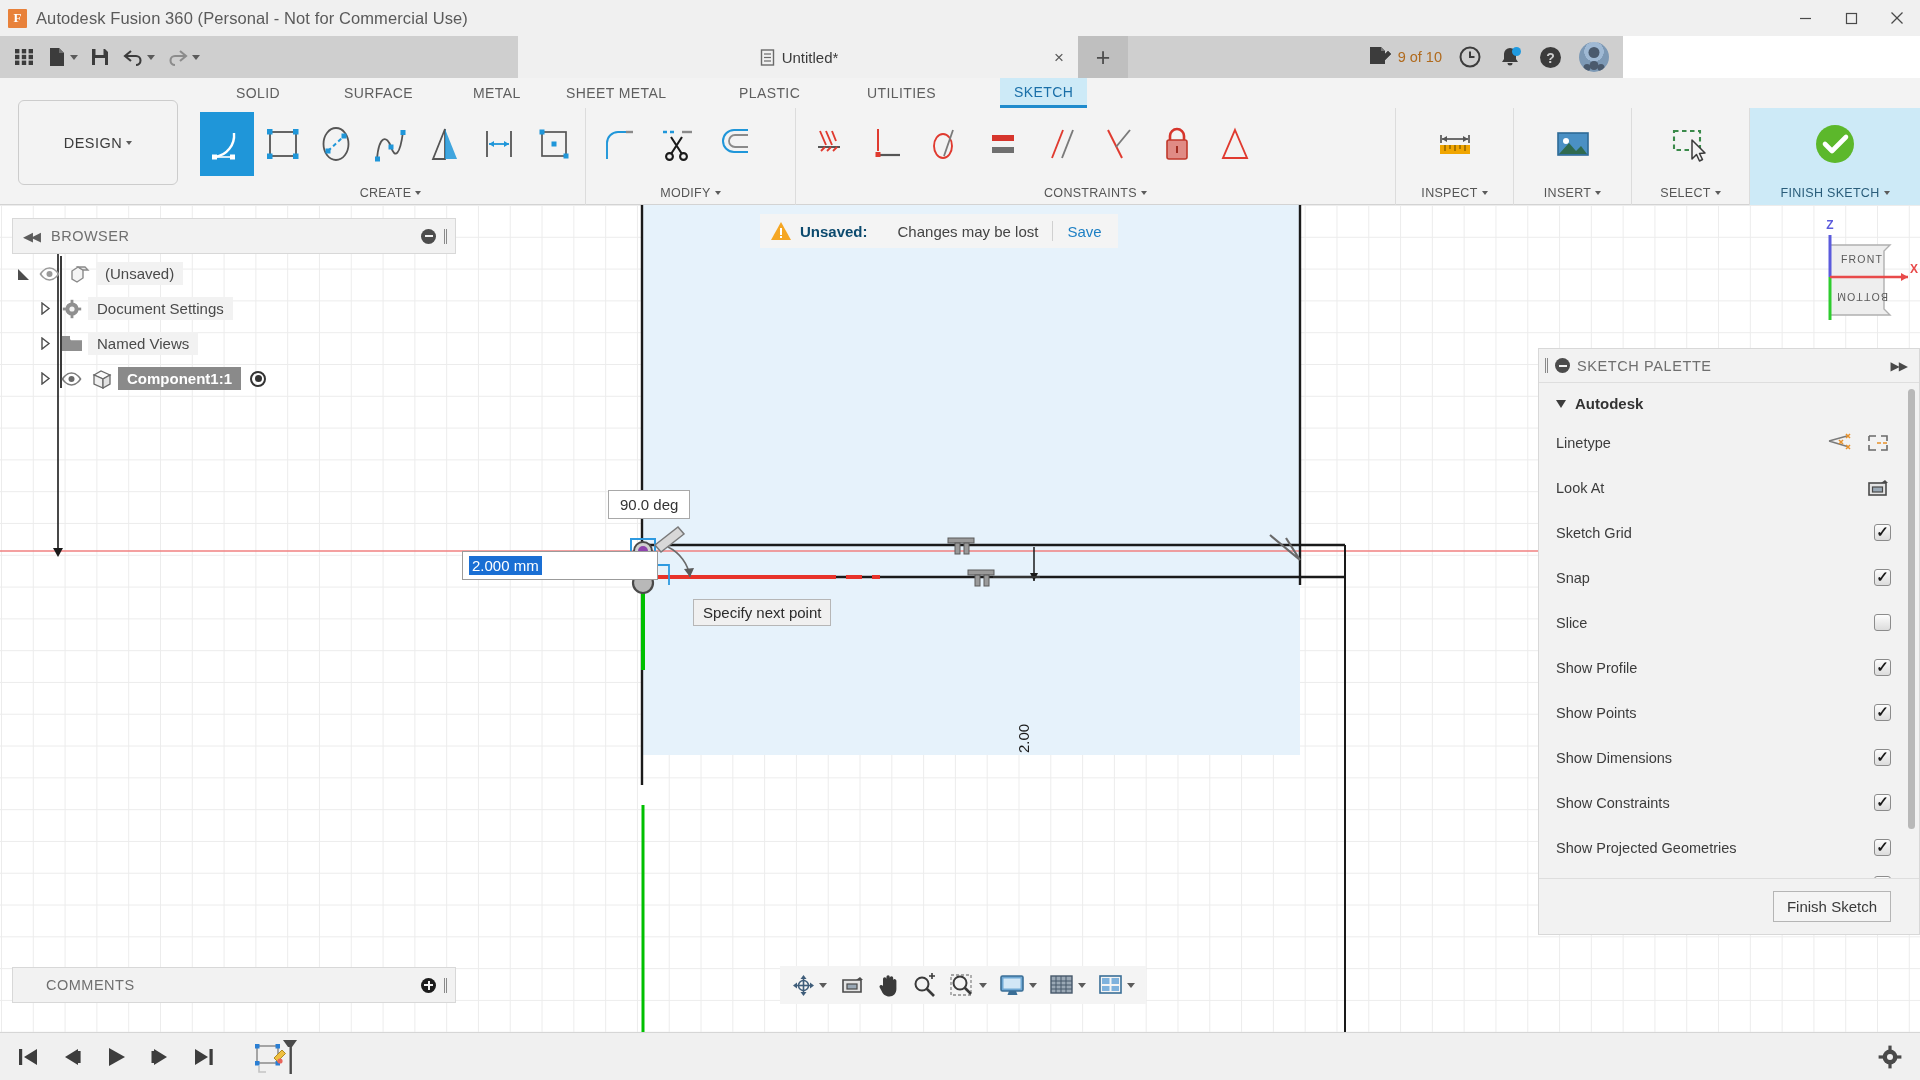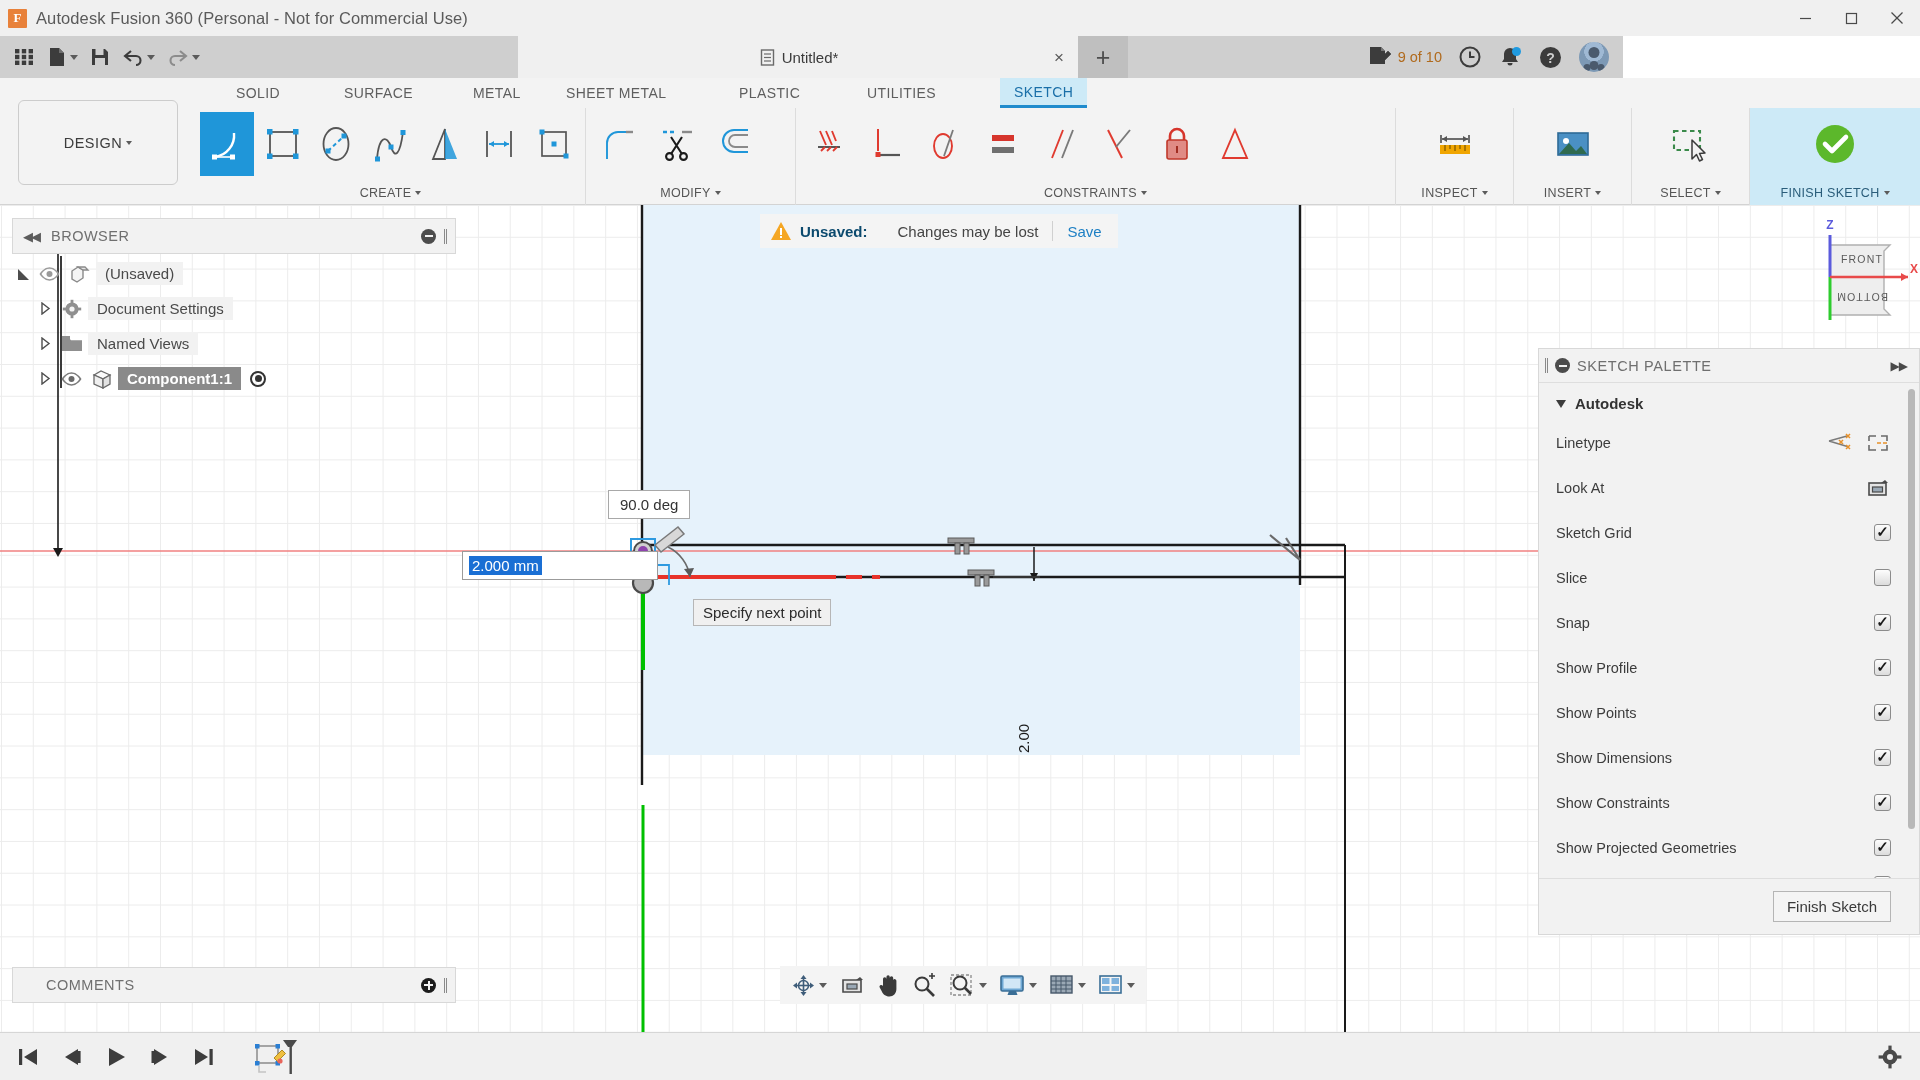--- a/index.html
+++ b/index.html
@@ -963,29 +963,29 @@
         </span>
       </div>
 
       <div class="pal-row">
         <span class="plabel">Sketch Grid</span>
         <span class="pctl">
             <span class="cbx on"></span>
           </span>
       </div>
       <div class="pal-row">
+        <span class="plabel">Snap</span>
+        <span class="pctl">
+            <span class="cbx on"></span>
+          </span>
+      </div>
+      <div class="pal-row">
         <span class="plabel">Slice</span>
         <span class="pctl">
             <span class="cbx"></span>
-          </span>
-      </div>
-      <div class="pal-row">
-        <span class="plabel">Snap</span>
-        <span class="pctl">
-            <span class="cbx on"></span>
           </span>
       </div>
       <div class="pal-row">
         <span class="plabel">Show Profile</span>
         <span class="pctl">
             <span class="cbx on"></span>
           </span>
       </div>
       <div class="pal-row">
         <span class="plabel">Show Points</span>

